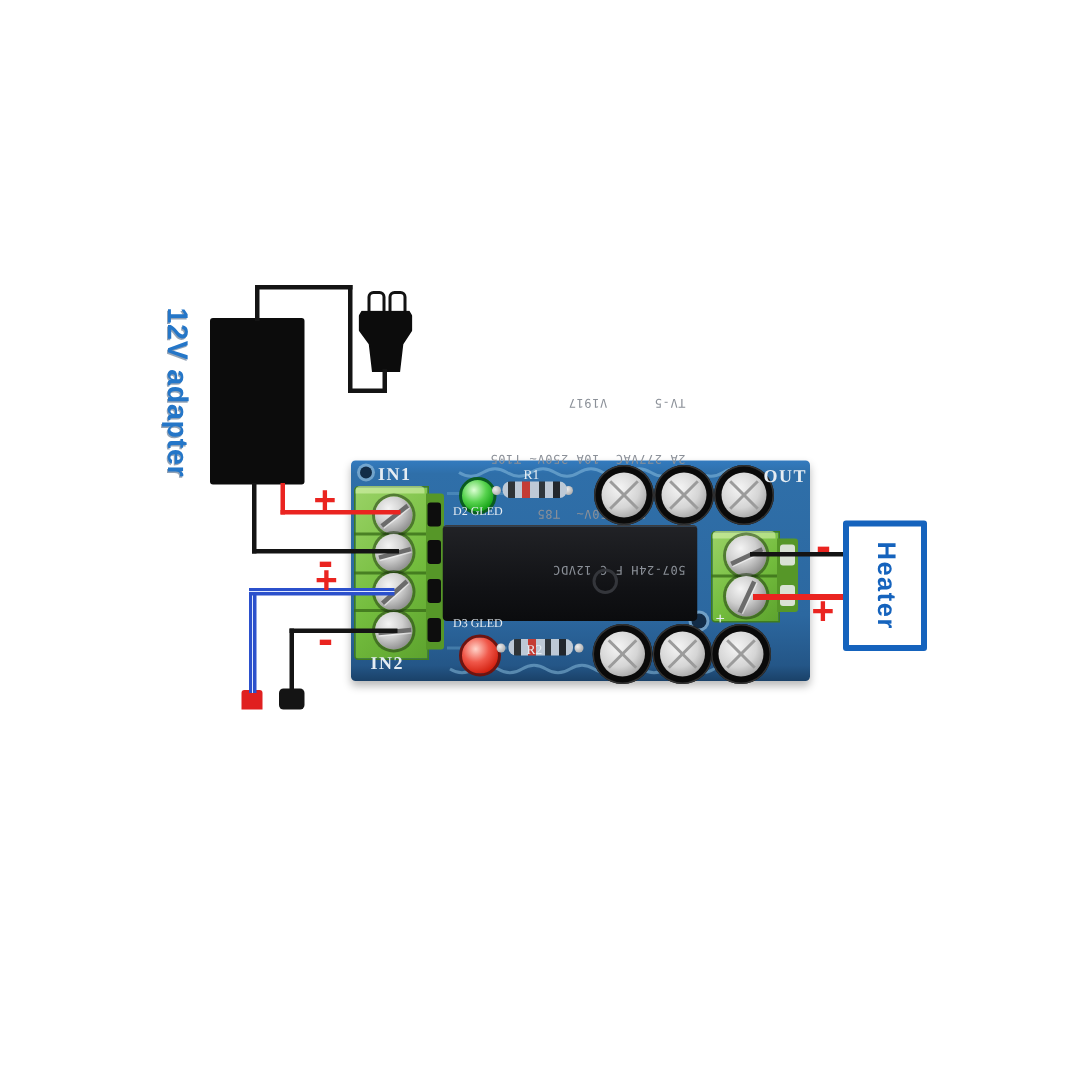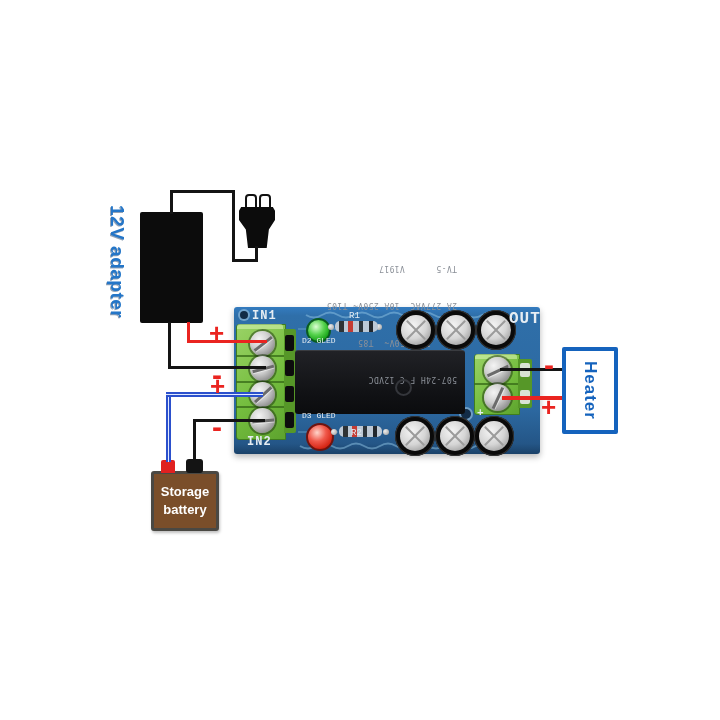--- a/index.html
+++ b/index.html
@@ -36,21 +36,21 @@
     background:#7a4e2a;border:3px solid #4a4843;border-radius:3px;
     display:flex;flex-direction:column;justify-content:center;align-items:center;
     box-shadow:1px 2px 3px rgba(0,0,0,.25);}
   .battery-box div{color:#fff;font-weight:bold;font-size:13px;line-height:1.35;}
   .bat-term{position:absolute;z-index:5;border-radius:2px 2px 0 0;}
 
   
   .pcb{position:absolute;left:234px;top:307px;width:306px;height:147px;z-index:1;
     background:linear-gradient(#337bbf 0,#2f6fa9 6%,#2c68a0 70%,#245687 93%,#1a4168 100%);
     border-radius:3px;box-shadow:0 3px 6px rgba(0,0,0,.28);}
-  .silk{position:absolute;color:#e6edf3;font-family:Liberation Mono, monospace;z-index:4;}
+  .silk{position:absolute;color:#e6edf3;font-family:Liberation Serif, serif;z-index:4;}
   .hole{position:absolute;border-radius:50%;background:#122c47;
     box-shadow:0 0 0 2px rgba(170,205,230,.55);z-index:2;}
 
   
   .tb-face{position:absolute;z-index:2;border:1px solid #3f7d1f;border-radius:3px 0 0 3px;
     background:linear-gradient(135deg,#9ad266 0,#74bd3e 55%,#5da32e 100%);}
   .tb-bevel{position:absolute;z-index:3;background:rgba(220,245,180,.55);border-radius:3px 3px 0 0;}
   .tb-seam{position:absolute;height:2px;background:rgba(58,110,25,.8);z-index:3;}
   .tb-strip{position:absolute;z-index:2;background:#569728;border-radius:0 2px 2px 0;}
   .tb-slot{position:absolute;z-index:3;border-radius:2px;}
@@ -125,38 +125,34 @@
   <div class="wire-blue-v" style="left:166px;top:394px;height:68px;"></div>
   <div class="wire-blue-h" style="left:166px;top:392px;width:97px;"></div>
   <div class="pol plus" style="left:210px;top:373px;">+</div>
 
   <div class="wire" style="left:193px;top:419px;width:3px;height:44px;"></div>
   <div class="wire" style="left:193px;top:419px;width:72px;height:3px;"></div>
   <div class="pol minus" style="left:212px;top:412px;">-</div>
 
   <div class="bat-term" style="left:161px;top:460px;width:14px;height:13px;background:#e02020;"></div>
   <div class="bat-term" style="left:186px;top:459px;width:17px;height:14px;background:#141414;border-radius:3px;"></div>
-  <div class="battery-box">
-    <div>Storage</div>
-    <div>battery</div>
-  </div>
 
   <div class="pcb">
     <svg width="306" height="147" style="position:absolute;left:0;top:0;">
       <path d="M72 8 q8 5 16 0 q8 -5 16 0 q8 5 16 0 q8 -5 16 0 q8 5 16 0 q8 -5 16 0 q8 5 16 0 q8 -5 16 0 q8 5 16 0 q8 -5 16 0 q8 5 16 0 q8 -5 16 0" stroke="#8fc4e4" stroke-width="2" fill="none" opacity="0.5"></path>
       <path d="M66 139 q8 5 16 0 q8 -5 16 0 q8 5 16 0 q8 -5 16 0 q8 5 16 0 q8 -5 16 0 q8 5 16 0 q8 -5 16 0 q8 5 16 0 q8 -5 16 0 q8 5 16 0 q8 -5 16 0 q8 5 16 0" stroke="#8fc4e4" stroke-width="2" fill="none" opacity="0.5"></path>
       <path d="M64 22 h40 M64 125 h40" stroke="#6fa9cf" stroke-width="2" fill="none" opacity="0.4"></path>
     </svg>
   </div>
   <div class="hole" style="left:240px;top:311px;width:8px;height:8px;"></div>
   <div class="hole" style="left:461px;top:409px;width:10px;height:10px;"></div>
 
   <div class="silk" style="left:252px;top:309px;font-size:12px;font-weight:bold;letter-spacing:1px;">IN1</div>
   <div class="silk" style="left:247px;top:435px;font-size:12px;font-weight:bold;letter-spacing:1px;">IN2</div>
-  <div class="silk" style="left:509px;top:310px;font-size:16px;font-weight:bold;letter-spacing:1px;">OUT</div>
+  <div class="silk" style="left:509px;top:310px;font-size:12px;font-weight:bold;letter-spacing:1px;">OUT</div>
   <div class="silk" style="left:302px;top:336px;font-size:8px;">D2 GLED</div>
   <div class="silk" style="left:302px;top:411px;font-size:8px;">D3 GLED</div>
   <div class="silk" style="left:349px;top:311px;font-size:9px;">R1</div>
   <div class="silk" style="left:351px;top:428px;font-size:9px;">R2</div>
   <div class="silk" style="left:477px;top:407px;font-size:11px;font-weight:bold;">+</div>
 
   <div class="tb-face" style="left:236px;top:324px;width:48px;height:114px;"></div>
   <div class="tb-bevel" style="left:237px;top:324px;width:46px;height:5px;"></div>
   <div class="tb-seam" style="left:236px;top:355px;width:48px;"></div>
   <div class="tb-seam" style="left:236px;top:381px;width:48px;"></div>

